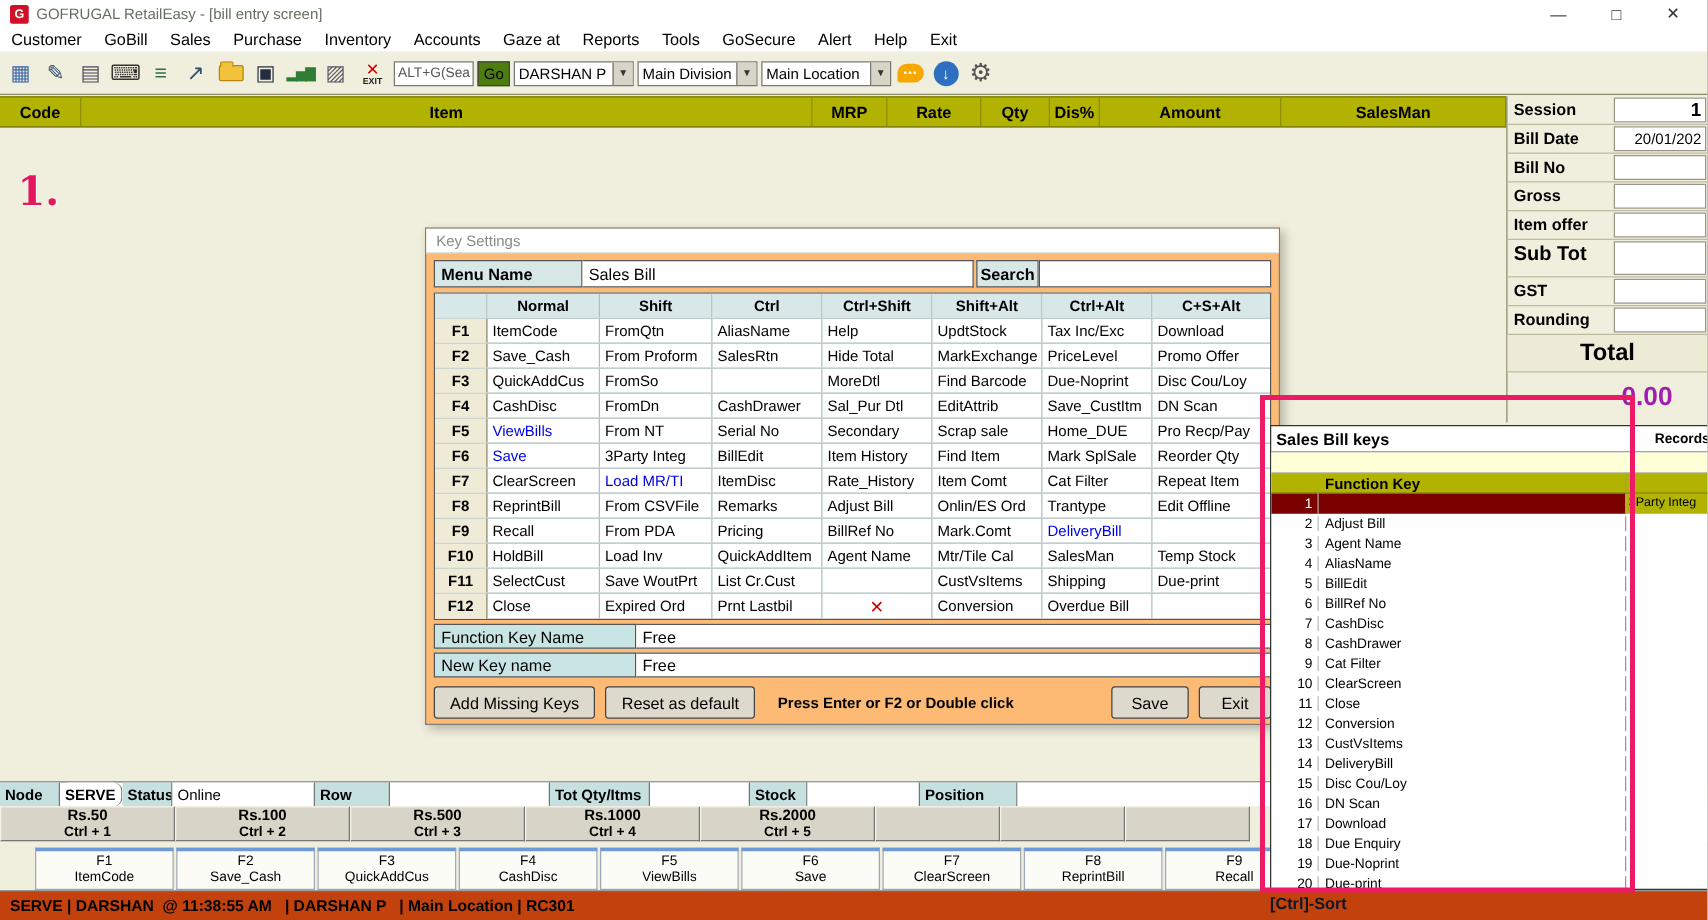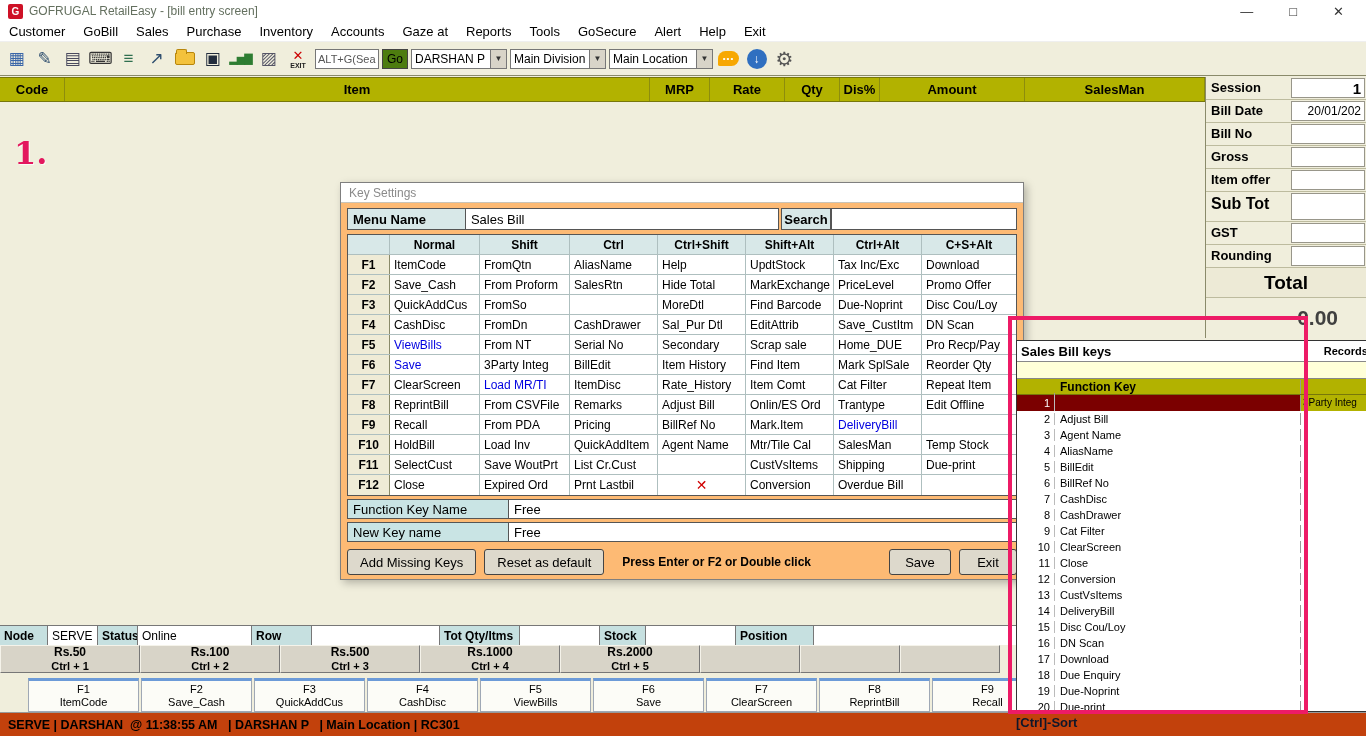--- a/index.html
+++ b/index.html
@@ -60,21 +60,21 @@
   .sum-row { display:flex; align-items:stretch; height:23px; border-bottom:1px solid #BDBB9E; }
   .sum-row.big { height:30px; }
   .sum-row.big .sum-label { font-size:16px; }
   .sum-label { width:84px; padding:3px 5px; font-size:13px; font-weight:bold; overflow:hidden; white-space:nowrap; }
   .sum-value { flex:1; background:#fff; border:1px solid #98968A; margin:1px; font-size:12px; display:flex;
                align-items:center; justify-content:flex-end; padding:0 3px; overflow:hidden; white-space:nowrap; }
   .sum-value.big { font-size:15px; font-weight:bold; }
   .total-band { height:30px; display:flex; align-items:center; justify-content:center; font-size:19px;
                 font-weight:bold; border-bottom:1px solid #BDBB9E; background:#EDEAD6; }
   .grand-value { height:40px; display:flex; align-items:center; justify-content:flex-end; padding-right:28px;
-                 font-size:21px; font-weight:bold; color:#404040; }
+                 font-size:21px; font-weight:bold; color:#a21caf; }
 
   
   .step-annot { position:absolute; left:14px; top:134px; font-size:32px; font-weight:bold; color:#E3175E;
                 z-index:40; font-family:"DejaVu Serif","Liberation Serif",serif; text-shadow:1px 1px 0 rgba(255,255,255,.7); }
   .pink-rect { position:absolute; left:1008px; top:316px; width:300px; height:398px;
                border:4px solid #ED1B66; z-index:30; pointer-events:none; }
   .sort-hint { position:absolute; left:1016px; top:715px; color:#0f172a; font-weight:bold; font-size:13px; z-index:31; }
 
   
   .dialog { position:absolute; left:340px; top:182px; width:684px; height:398px; background:#fdba74;
@@ -386,21 +386,21 @@
             <div class="ks-cell">Onlin/ES Ord</div>
             <div class="ks-cell">Trantype</div>
             <div class="ks-cell">Edit Offline</div>
           </div>
           <div class="ks-row">
             <div class="ks-key">F9</div>
             <div class="ks-cell">Recall</div>
             <div class="ks-cell">From PDA</div>
             <div class="ks-cell">Pricing</div>
             <div class="ks-cell">BillRef No</div>
-            <div class="ks-cell">Mark.Item</div>
+            <div class="ks-cell">Mark.Comt</div>
             <div class="ks-cell link">DeliveryBill</div>
             <div class="ks-cell"></div>
           </div>
           <div class="ks-row">
             <div class="ks-key">F10</div>
             <div class="ks-cell">HoldBill</div>
             <div class="ks-cell">Load Inv</div>
             <div class="ks-cell">QuickAddItem</div>
             <div class="ks-cell">Agent Name</div>
             <div class="ks-cell">Mtr/Tile Cal</div>
@@ -559,21 +559,21 @@
           <div class="sk-extra"></div>
         </div>
       </div>
   </div>
 
   <div class="pink-rect"></div>
   <div class="sort-hint">[Ctrl]-Sort</div>
 
   <div class="status-row" id="status-cells">
       <div class="st-cell label">Node</div>
-      <div class="st-cell value" style="font-weight: normal;">SERVE</div>
+      <div class="st-cell value" style="font-weight: bold; border-radius: 7px;">SERVE</div>
       <div class="st-cell label">Status</div>
       <div class="st-cell value">Online</div>
       <div class="st-cell label">Row</div>
       <div class="st-cell value"></div>
       <div class="st-cell label">Tot Qty/Itms</div>
       <div class="st-cell value"></div>
       <div class="st-cell label">Stock</div>
       <div class="st-cell value"></div>
       <div class="st-cell label">Position</div>
       <div class="st-cell value"></div>

